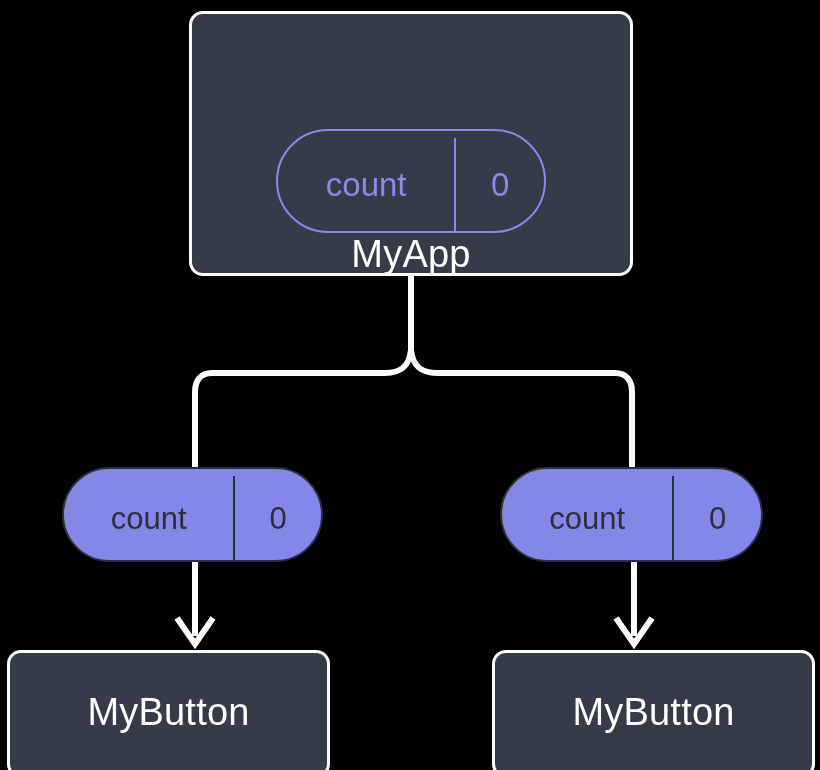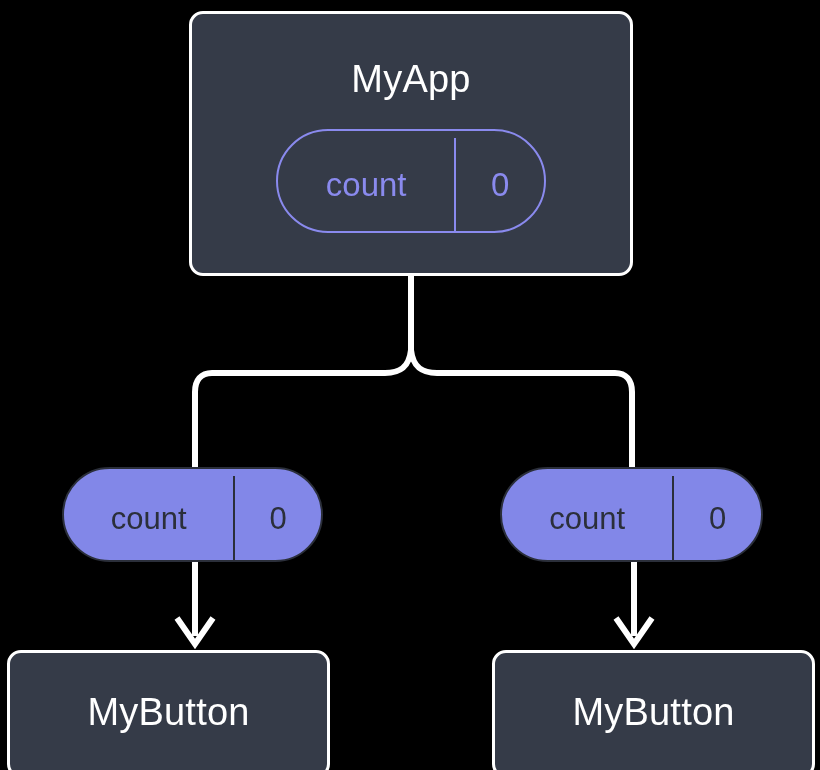--- a/index.html
+++ b/index.html
@@ -32,20 +32,21 @@
   .node-box {
     position: absolute;
     box-sizing: border-box;
     background: #353b48;
     border: 3px solid #ffffff;
     border-radius: 14px;
     display: flex;
     flex-direction: column;
     align-items: center;
     z-index: 3;
+    justify-content: flex-end;
   }
   .node-title {
     color: #ffffff;
     font-size: 38px;
     line-height: 1;
     letter-spacing: 0.2px;
     white-space: nowrap;
   }
 
   #node-myapp {

